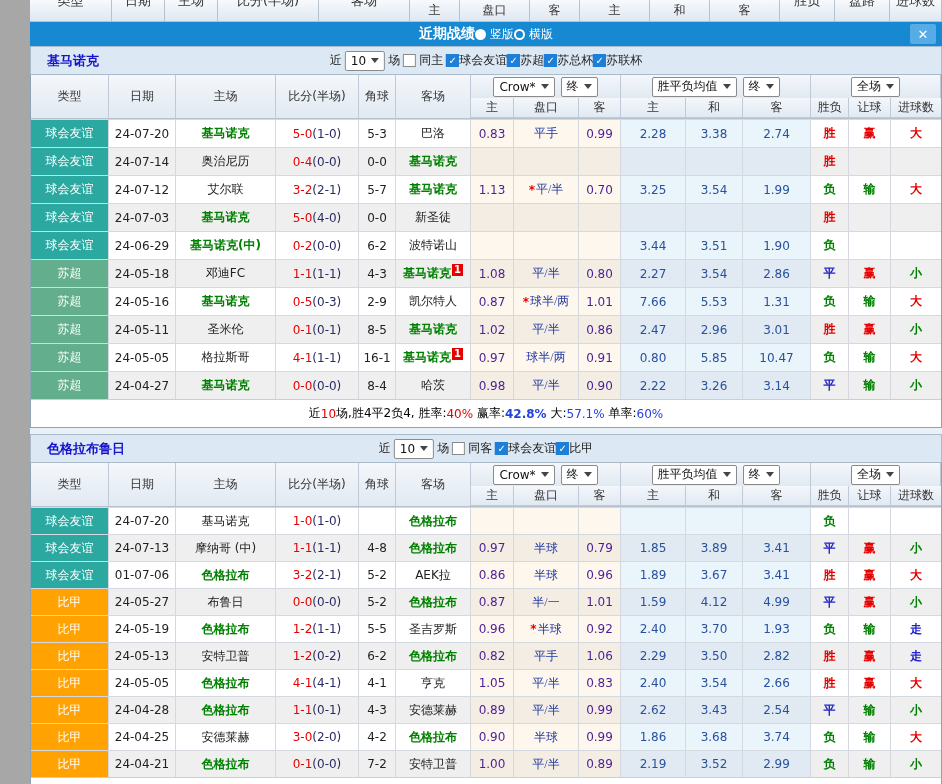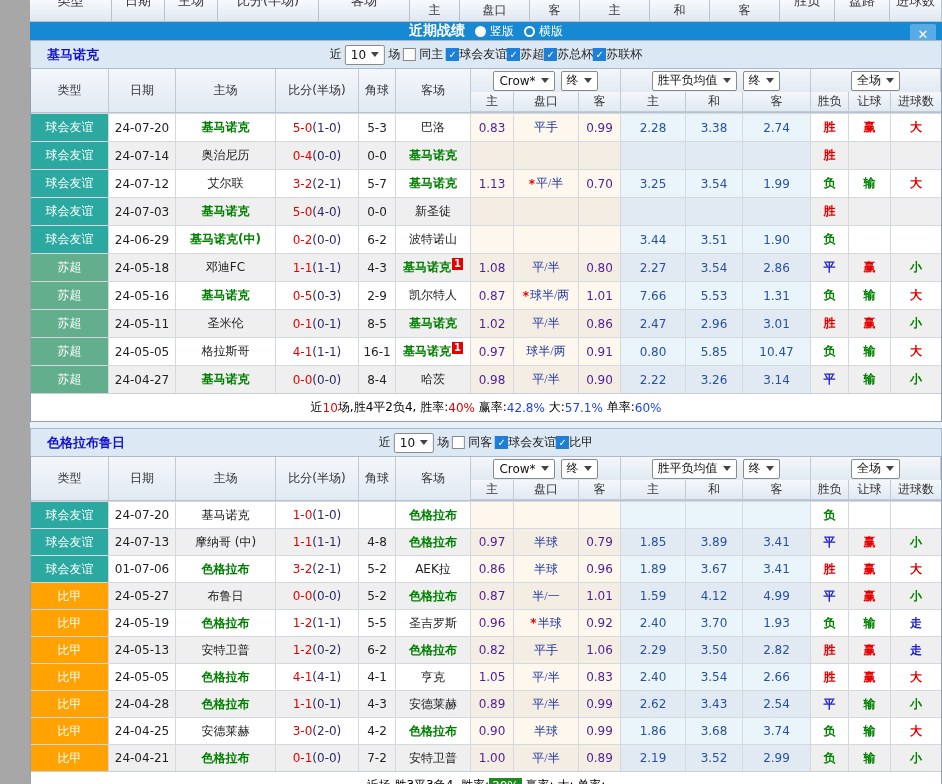--- a/index.html
+++ b/index.html
@@ -23,22 +23,22 @@
     border-right: 1px solid #B6C2CE; border-bottom: 1px solid #B6C2CE;
     background: linear-gradient(#F7FAFD, #DFE7F1);
     color: #333;
   }
   .top-strip .tcell span { position: absolute; left: 0; right: 0; text-align: center; font-size: 13px; }
   .top-strip .tcell.span2 span { top: -8px; }
   .top-strip .tcell.sub span  { bottom: 2px; font-size: 12px; }
 
   
   .titlebar {
-    height: 18px; background: #1789D2; position: relative;
-    display: flex; align-items: center; justify-content: center; gap: 10px;
+    height: 24px; background: #1789D2; position: relative;
+    display: flex; align-items: center; justify-content: center; 
   }
   .titlebar .title { color: #FFFFFF; font-weight: bold; font-size: 14px; }
   .radio-opt { display: inline-flex; align-items: center; gap: 4px; color: #fff; cursor: pointer; }
   .radio-dot { width: 11px; height: 11px; border-radius: 50%; border: 2px solid #fff; background: transparent; display: inline-block; }
   .radio-dot.selected { background: #fff; }
   .close-btn {
     position: absolute; right: 6px; top: 2px; width: 26px; height: 20px;
     background: #57ACE5; border-radius: 2px; color: #fff; font-weight: bold;
     display: flex; align-items: center; justify-content: center; font-size: 13px; cursor: pointer;
   }
@@ -701,21 +701,21 @@
               <span class="res" style="color: rgb(0, 128, 0);">小</span>
             </div>
           </div>
         </div>
       <div class="summary">
           <span style="color: rgb(0, 0, 0);">近</span>
           <span style="color: rgb(232, 0, 0);">10</span>
           <span style="color: rgb(0, 0, 0);">场,胜4平2负4, 胜率:</span>
           <span style="color: rgb(232, 0, 0);">40%</span>
           <span style="color: rgb(0, 0, 0);"> 赢率:</span>
-          <span style="color: rgb(34, 68, 221);">42.8%</span>
+          <span style="color: rgb(34, 68, 221); font-weight: bold;">42.8%</span>
           <span style="color: rgb(0, 0, 0);"> 大:</span>
           <span style="color: rgb(34, 68, 221);">57.1%</span>
           <span style="color: rgb(0, 0, 0);"> 单率:</span>
           <span style="color: rgb(34, 68, 221);">60%</span>
         </div>
     </div>
   </div>
 
   <div class="section-gap"></div>
 

